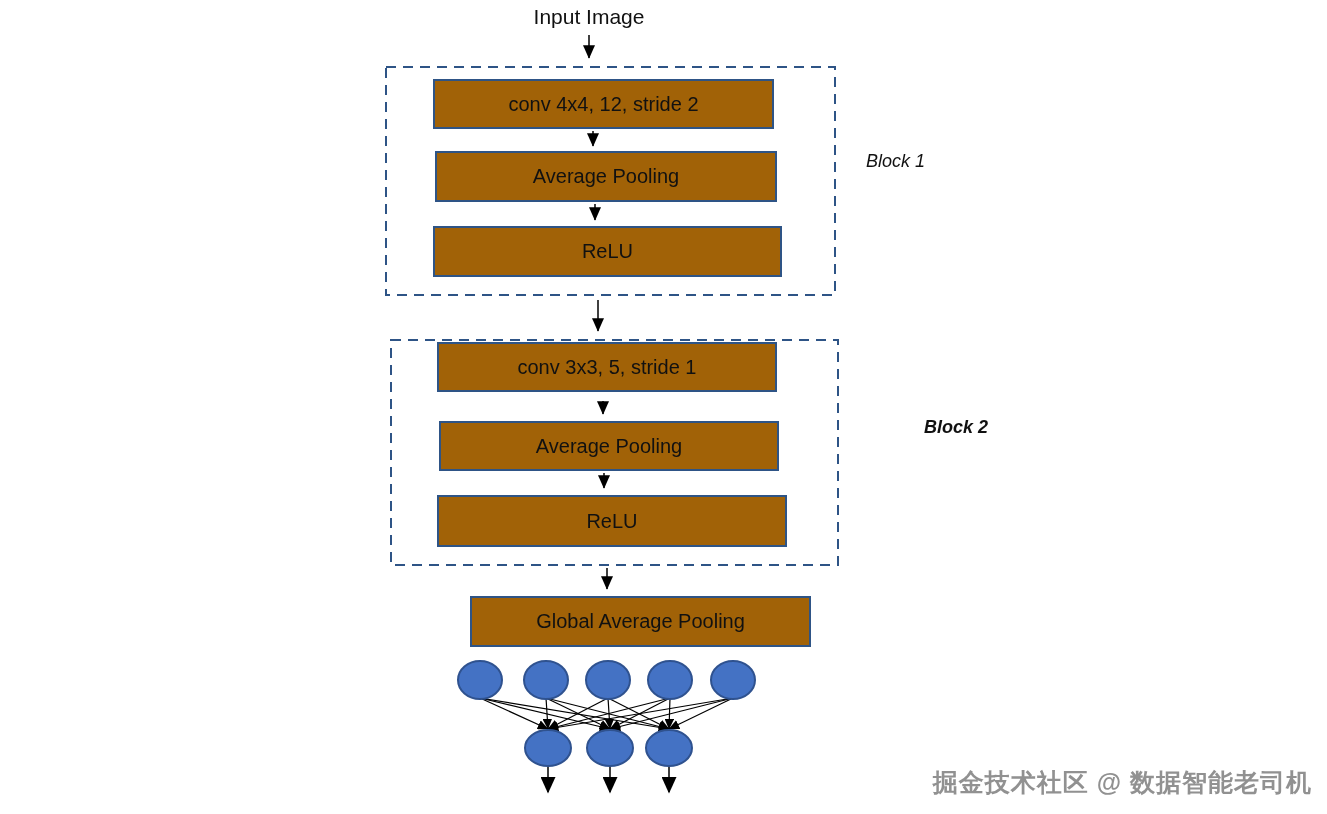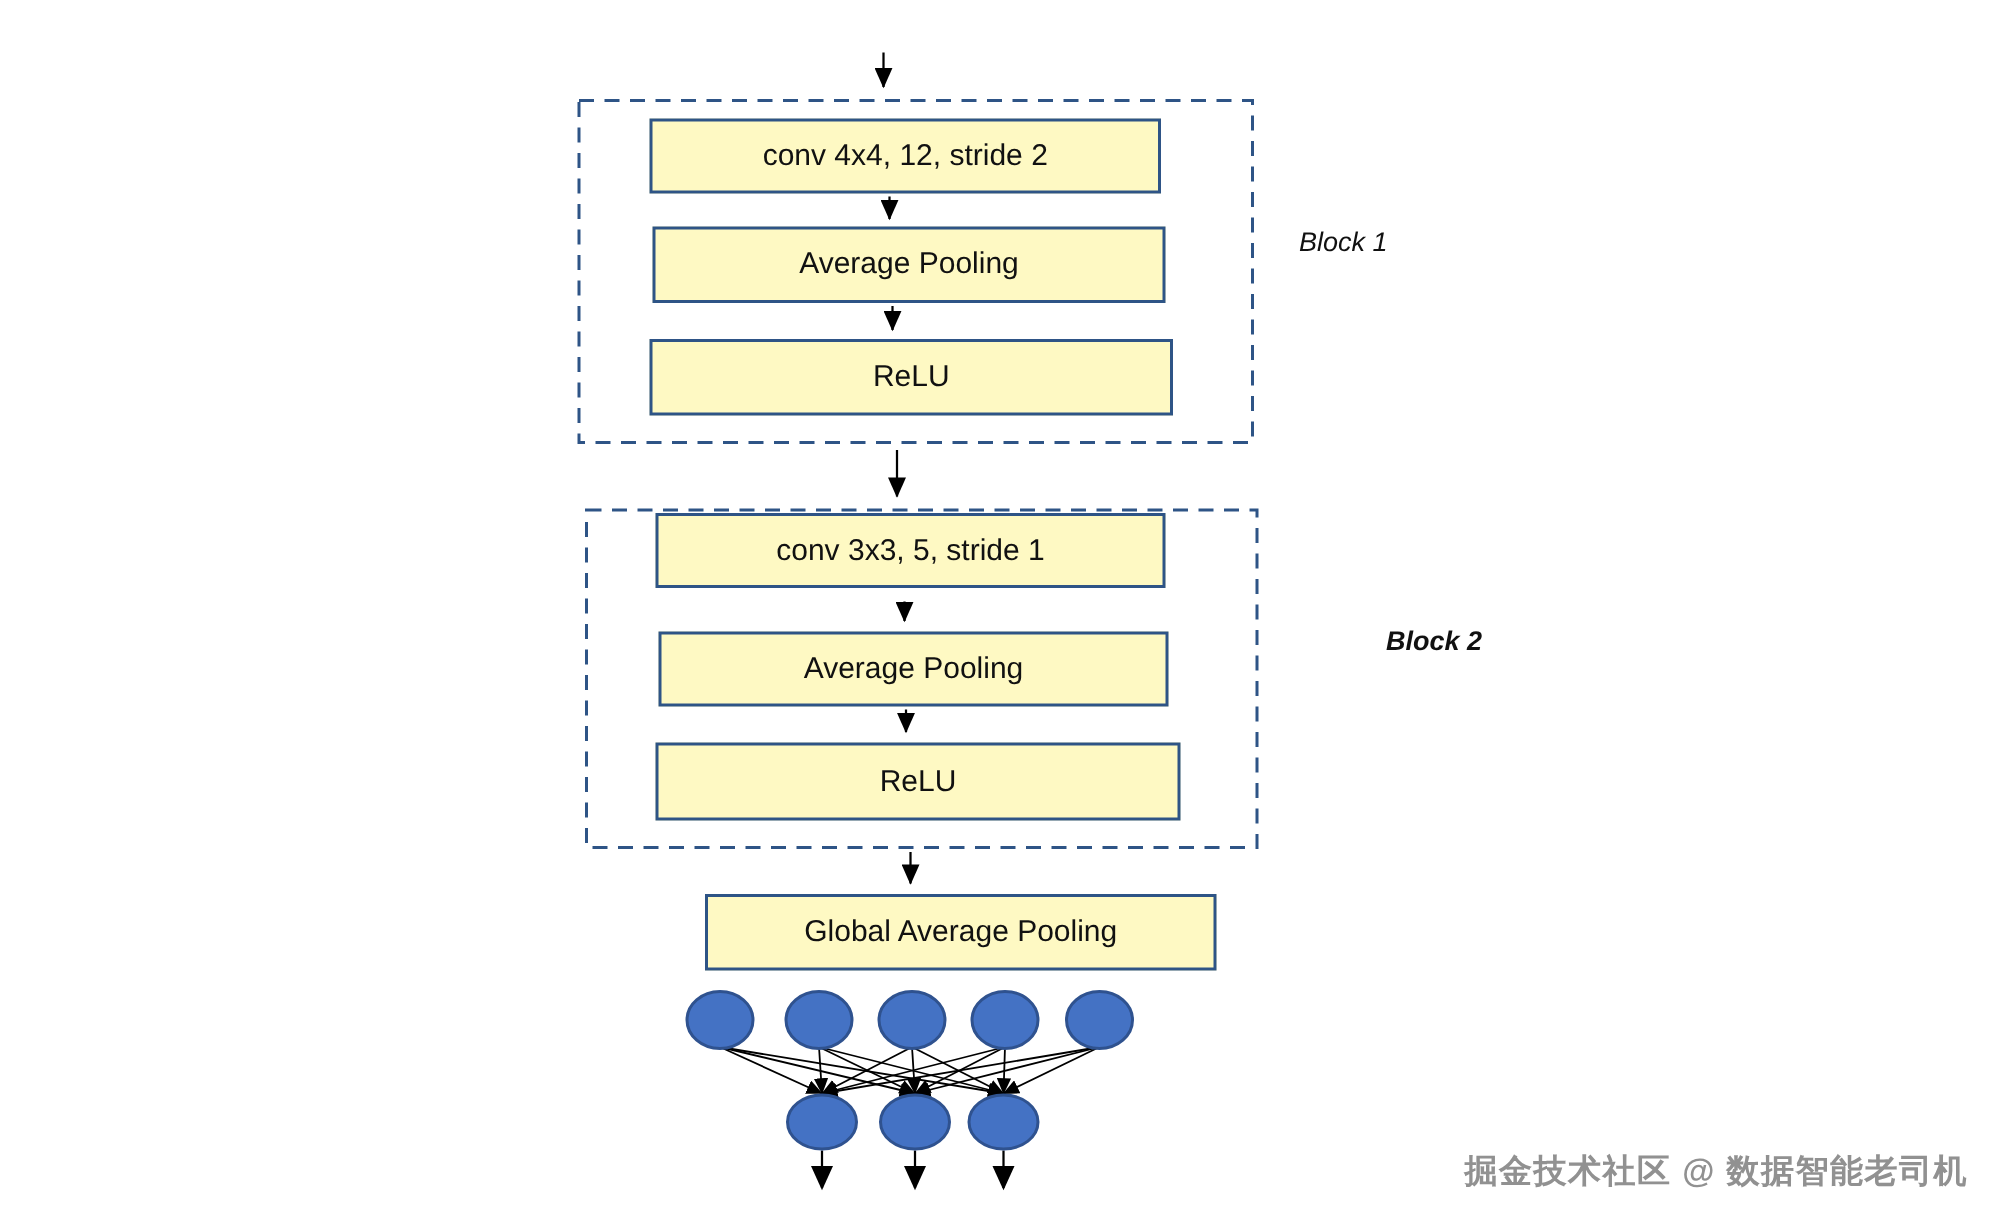--- a/index.html
+++ b/index.html
@@ -13,21 +13,21 @@
     overflow: hidden;
   }
   .overlay {
     position: absolute;
     left: 0; top: 0;
     width: 1327px; height: 814px;
   }
   .box {
     position: absolute;
     border: 2px solid #2e5486;
-    background: #fef9c3;
+    background: #a16207;
     display: flex;
     align-items: center;
     justify-content: center;
     font-size: 20px;
     box-sizing: border-box;
     white-space: nowrap;
   }
   .top-label {
     position: absolute;
     font-size: 21px;
@@ -35,21 +35,21 @@
     white-space: nowrap;
   }
   .block-label {
     position: absolute;
     font-style: italic;
     font-size: 18px;
     white-space: nowrap;
   }
   .watermark {
     position: absolute;
-    font-size: 22px;
+    font-size: 25px;
     font-weight: bold;
     letter-spacing: 1px;
     color: #919191;
     text-shadow: 2px 2px 0 #ffffff;
     white-space: nowrap;
   }
 </style>
 </head>
 <body>
 
@@ -110,20 +110,21 @@
       <ellipse cx="733" cy="680" rx="22" ry="19"></ellipse>
     </g>
 
     <g fill="#4472c4" stroke="#2f528f" stroke-width="2">
       <ellipse cx="548" cy="748" rx="23" ry="18"></ellipse>
       <ellipse cx="610" cy="748" rx="23" ry="18"></ellipse>
       <ellipse cx="669" cy="748" rx="23" ry="18"></ellipse>
     </g>
   </svg>
 
+  <div class="top-label" style="left:489px; top:5px; width:200px;">Input Image</div>
 
   <div class="box" style="left:433px; top:79px;  width:341px; height:50px;">conv 4x4, 12, stride 2</div>
   <div class="box" style="left:435px; top:151px; width:342px; height:51px;">Average Pooling</div>
   <div class="box" style="left:433px; top:226px; width:349px; height:51px;">ReLU</div>
   <div class="block-label" style="left:866px; top:151px;">Block 1</div>
 
   <div class="box" style="left:437px; top:342px; width:340px; height:50px;">conv 3x3, 5, stride 1</div>
   <div class="box" style="left:439px; top:421px; width:340px; height:50px;">Average Pooling</div>
   <div class="box" style="left:437px; top:495px; width:350px; height:52px;">ReLU</div>
   <div class="block-label" style="left:924px; top:417px;font-weight:bold;">Block 2</div>

